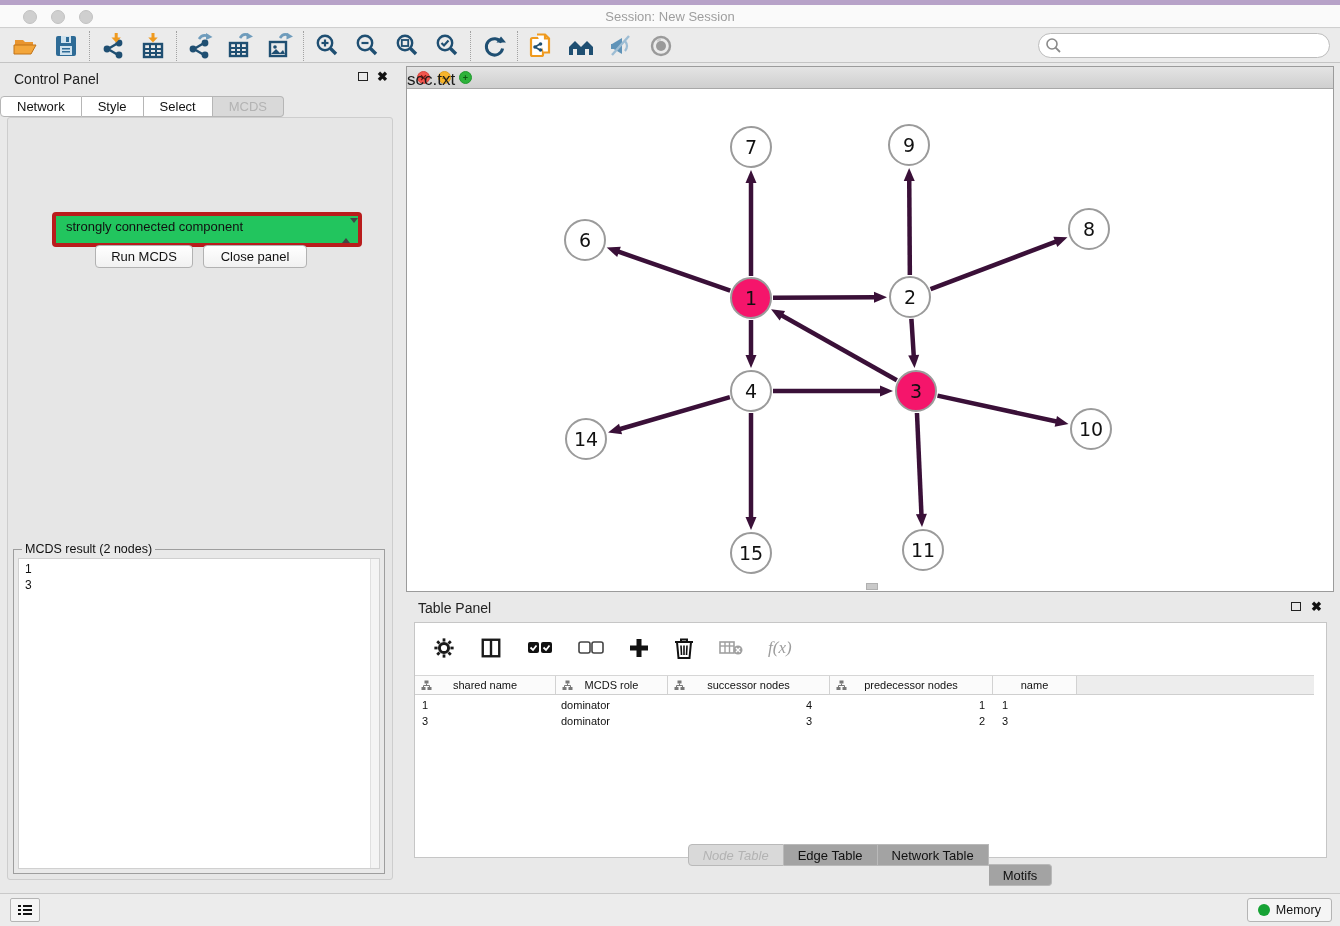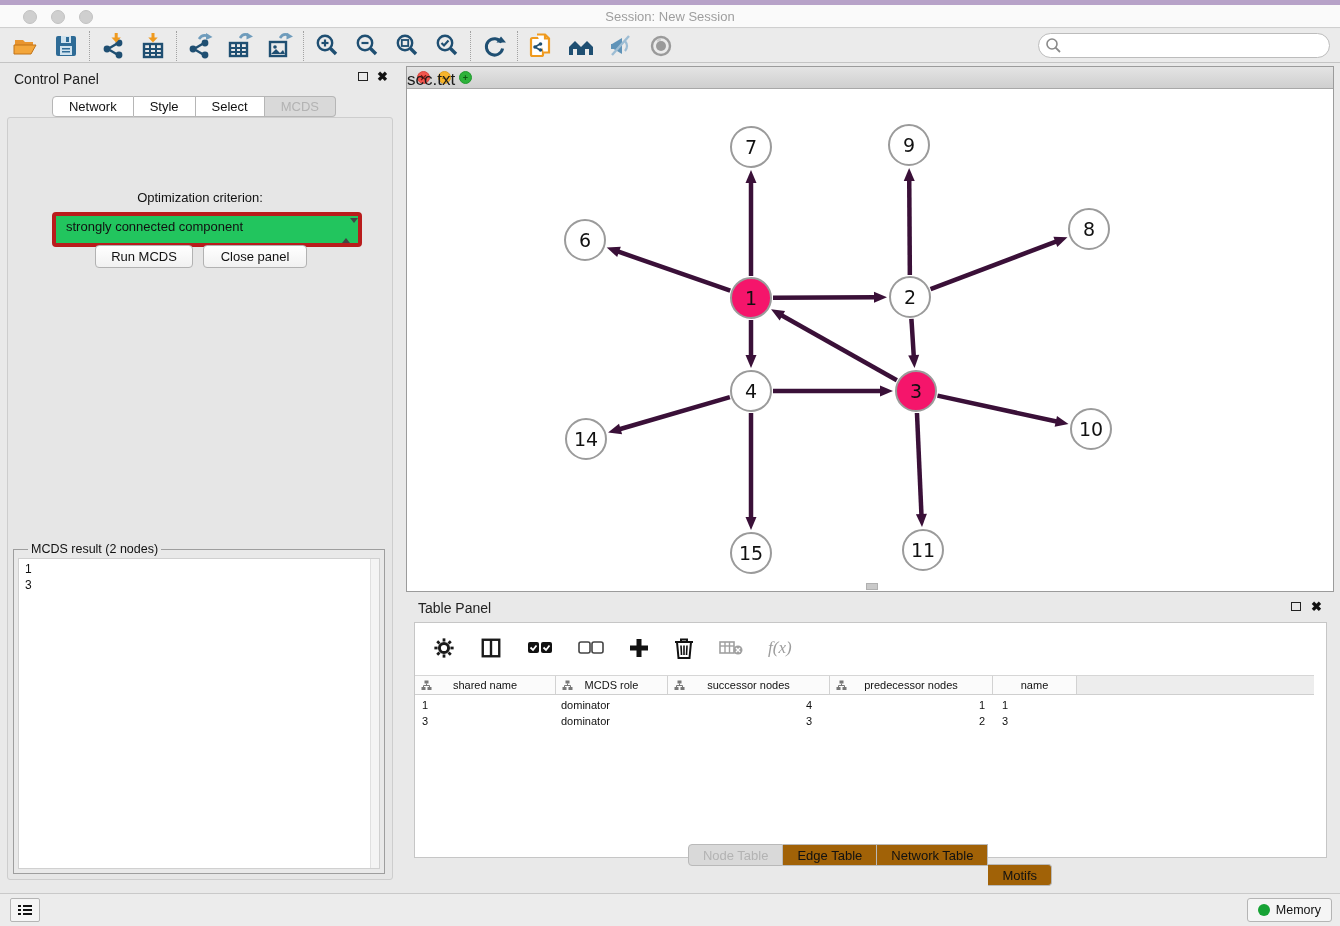--- a/index.html
+++ b/index.html
@@ -19,34 +19,34 @@
   .search-wrap { position:absolute; right:10px; top:4px; width:292px; height:25px; }
   .search-input { width:100%; height:100%; border:1px solid #bcbcbc; border-radius:13px; background:#fff; padding:0 8px 0 27px; font-size:12px; outline:none; }
   .search-mag { position:absolute; left:7px; top:4px; pointer-events:none; }
 
   
   .control-panel { position:absolute; left:0; top:64px; width:400px; height:826px; background:#e9e9e9; }
   .panel-header { position:relative; height:28px; }
   .panel-title { position:absolute; left:14px; top:7px; font-size:14px; color:#222; }
   .float-ico { position:absolute; top:8px; width:10px; height:9px; border:1.6px solid #222; }
   .close-ico { position:absolute; top:5px; font-size:13px; font-weight:bold; color:#111; }
-  .cp-tabs { position:absolute; left:0; right:12px; top:32px; display:flex; justify-content:center; }
+  .cp-tabs { position:absolute; left:0; right:12px; top:32px; display:flex; }
   .seg { height:21px; padding:0 16px; font-size:13px; line-height:20px; background:#fff; border:1px solid #b6b6b6; border-left:none; color:#111; }
   .seg:first-child { border-left:1px solid #b6b6b6; border-radius:4px 0 0 4px; }
   .seg:last-child { border-radius:0 4px 4px 0; }
   .seg.active { background:#d9d9d9; color:#b3b3b3; }
   .cp-box { position:absolute; left:7px; right:7px; top:53px; bottom:10px; background:#e6e6e6; border:1px solid #cdcdcd; border-radius:3px; }
   .opt-label { position:absolute; left:0; right:0; top:72px; text-align:center; font-size:13px; color:#111; }
   .dropdown { position:absolute; left:44px; top:94px; width:310px; height:35px; background:#22c55e; border:4px solid #b91c1c; border-radius:4px; font-size:13px; line-height:21px; padding-left:10px; color:#111; }
   .dd-stepper { position:absolute; right:8px; top:4px; width:8px; }
   .dd-stepper .up { width:0;height:0;border-left:4px solid transparent;border-right:4px solid transparent;border-bottom:5px solid #444; margin-bottom:3px;}
   .dd-stepper .dn { width:0;height:0;border-left:4px solid transparent;border-right:4px solid transparent;border-top:5px solid #444;}
   .cp-btn { position:absolute; top:127px; height:23px; background:linear-gradient(#ffffff,#f1f1f1); border:1px solid #b2b2b2; border-radius:4px; font-size:13px; color:#111; font-family:"Liberation Sans",sans-serif; }
   .mcds-fieldset { position:absolute; left:5px; right:7px; top:424px; bottom:5px; border:1px solid #9e9e9e; background:#e9e9e9; }
-  .mcds-fieldset legend { font-size:12.5px; color:#111; margin-left:14px; padding:0 3px; }
+  .mcds-fieldset legend { font-size:12.5px; color:#111; margin-left:8px; padding:0 3px; }
   .mcds-textarea { position:absolute; left:4px; right:4px; top:2px; bottom:4px; background:#fff; border:1px solid #d0d0d0; font-size:12px; color:#111; padding:2px 0 0 6px; line-height:16px; }
   .mcds-scroll { position:absolute; right:0; top:0; bottom:0; width:9px; background:#f4f4f4; border-left:1px solid #e0e0e0; }
 
   
   .network-window { position:absolute; left:406px; top:66px; width:928px; height:526px; border:1px solid #9b9b9b; background:#fff; }
   .nw-titlebar { position:absolute; left:0; top:0; right:0; height:22px; background:linear-gradient(#e4e4e4,#cfcfcf); border-bottom:1px solid #a8a8a8; }
   .nw-title { position:absolute; left:0; right:12px; top:3px; text-align:left; font-size:17px; color:#1a1a1a; }
   .tl { position:absolute; top:4px; width:13px; height:13px; border-radius:50%; font-size:9px; line-height:13px; text-align:center; font-weight:bold; }
   .tl.red { background:#f2564e; color:#7c150f; border:1px solid #d8453e; }
   .tl.yellow { background:#f6b42c; color:#8f6708; border:1px solid #dd9f21; }
@@ -60,24 +60,24 @@
   .table-panel { position:absolute; left:406px; top:595px; width:928px; height:295px; background:#e9e9e9; }
   .tp-content { position:absolute; left:8px; right:7px; top:27px; bottom:32px; background:#fff; border:1px solid #c6c6c6; }
   .tp-toolbar { position:absolute; left:10px; top:10px; height:30px; display:flex; align-items:center; gap:17px; }
   .tp-tbtn { display:flex; align-items:center; justify-content:center; background:none; border:none;margin-left:8px; }
   .tbl-header { position:absolute; left:0; right:12px; top:52px; height:20px; background:#ededed; border-top:1px solid #d6d6d6; border-bottom:1px solid #cfcfcf; display:flex; }
   .th-cell { position:relative; height:100%; background:#fbfbfb; border-right:1px solid #d2d2d2; font-size:11px; color:#111; display:flex; align-items:center; justify-content:center; }
   .th-tree { position:absolute; left:6px; top:4px; }
   .tbl-row { position:absolute; left:0; right:0; height:16px; display:flex; font-size:11px; color:#111; background:#fff; }
   .td { height:16px; line-height:16px; white-space:nowrap; overflow:hidden; }
   .tp-tabs { position:absolute; left:0; right:0; bottom:4px; display:flex; justify-content:center; }
-  .tp-seg { height:22px; padding:0 14px; font-size:13px; line-height:21px; background:#a16207; border:1px solid #b9b9b9; border-left:none; color:#111; }
+  .tp-seg { height:22px; padding:0 14px; font-size:13px; line-height:21px; background:#a3a3a3; border:1px solid #b9b9b9; border-left:none; color:#111; }
   .tp-seg:first-child { border-left:1px solid #b9b9b9; border-radius:4px 0 0 4px; }
   .tp-seg:last-child { border-radius:0 4px 4px 0;margin-top:20px; }
-  .tp-seg.active { background:#d9d9d9; color:#b3b3b3; }
+  .tp-seg.active { background:#d9d9d9; color:#b3b3b3;font-style:italic; }
 
   
   .status-bar { position:absolute; left:0; bottom:0; width:1340px; height:33px; background:#ececec; border-top:1px solid #c9c9c9; }
   .list-btn { position:absolute; left:10px; top:4px; width:30px; height:24px; background:#f5f5f5; border:1px solid #b5b5b5; border-radius:2px; display:flex; align-items:center; justify-content:center; }
   .list-glyph { width:14px; }
   .list-glyph div { height:2.6px; background:#111; margin:1.6px 0; border-left:3.4px solid #111; padding-left:2px; background-clip:content-box; }
   .mem-btn { position:absolute; right:8px; top:4px; height:24px; padding:0 10px; background:#f5f5f5; border:1px solid #b5b5b5; border-radius:3px; display:flex; align-items:center; gap:6px; font-size:12.5px; color:#111; }
   .mem-dot { width:12px; height:12px; border-radius:50%; background:#17a335; }
   .fx { font-family:"Liberation Serif",serif; font-style:italic; color:#9d9d9d; font-size:17px; }
 </style>
@@ -250,21 +250,20 @@
     <span class="float-ico" style="right:32px"></span>
     <span class="close-ico" style="right:12px">✖</span>
   </div>
   <div class="cp-tabs">
     <div class="seg">Network</div>
     <div class="seg">Style</div>
     <div class="seg">Select</div>
     <div class="seg active">MCDS</div>
   </div>
   <div class="cp-box">
-    <div class="opt-label">Optimization criterion:</div>
     <div class="dropdown">
       <span>strongly connected component</span>
       <span class="dd-stepper"><span class="up"></span><span class="dn"></span></span>
     </div>
     <button class="cp-btn" style="left:87px; width:98px;">Run MCDS</button>
     <button class="cp-btn" style="left:195px; width:104px;">Close panel</button>
     <fieldset class="mcds-fieldset">
       <legend>MCDS result (2 nodes)</legend>
       <div class="mcds-textarea">
         <div>1</div>

